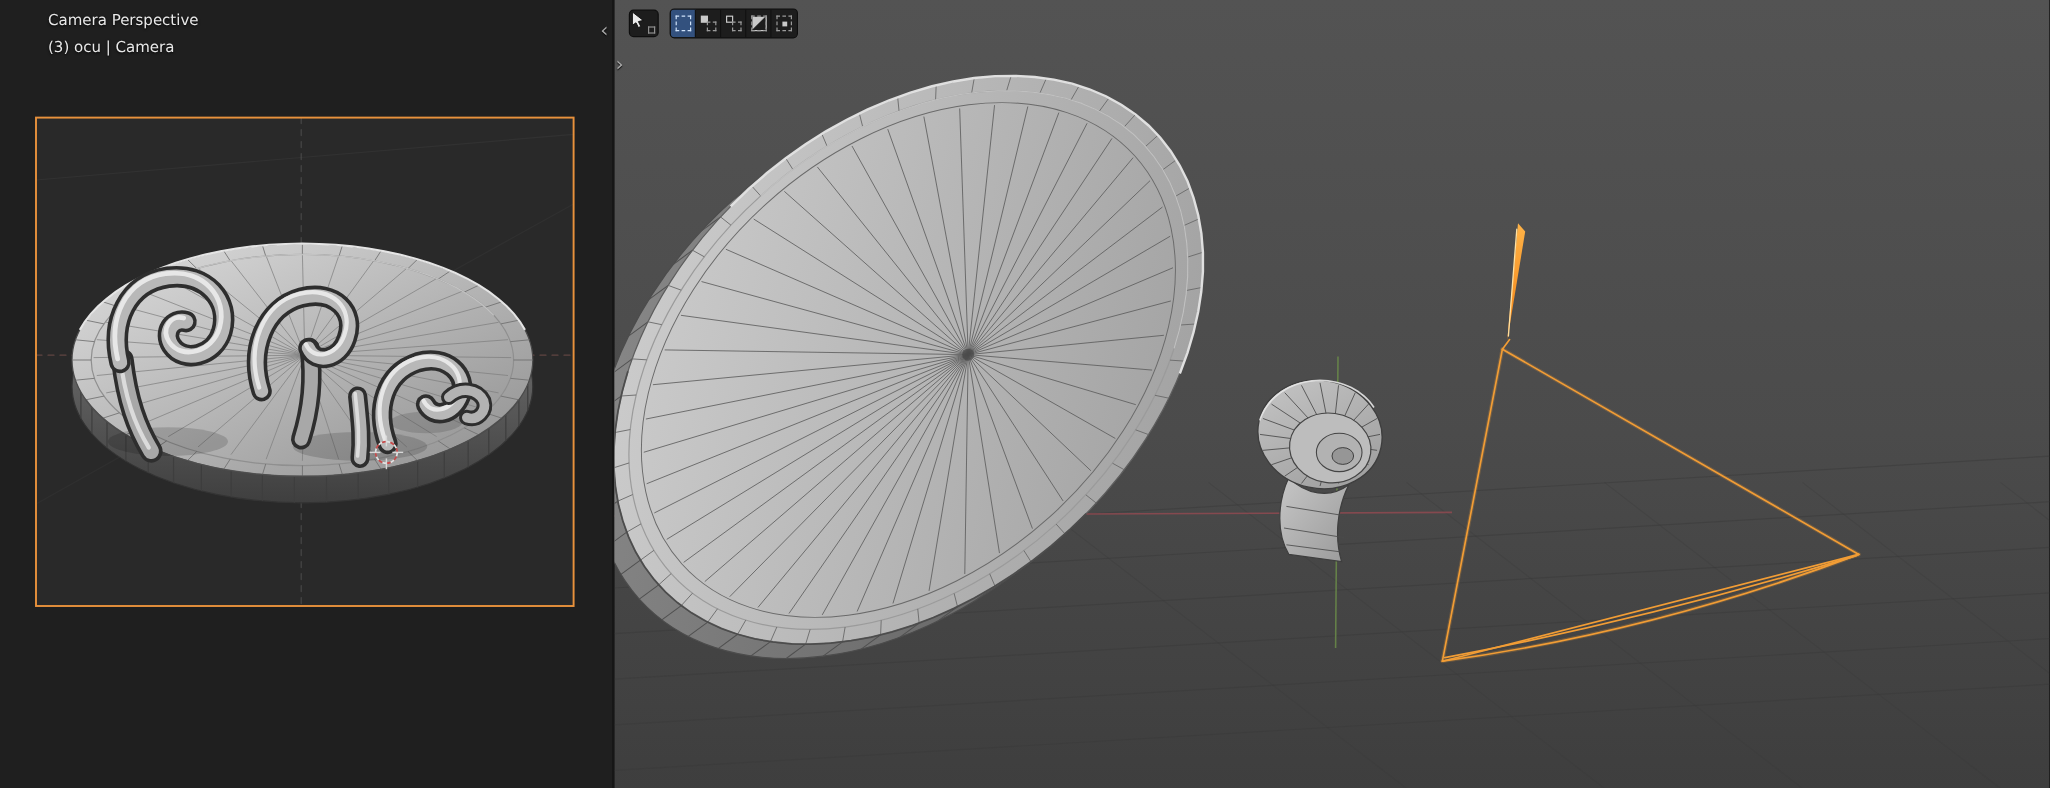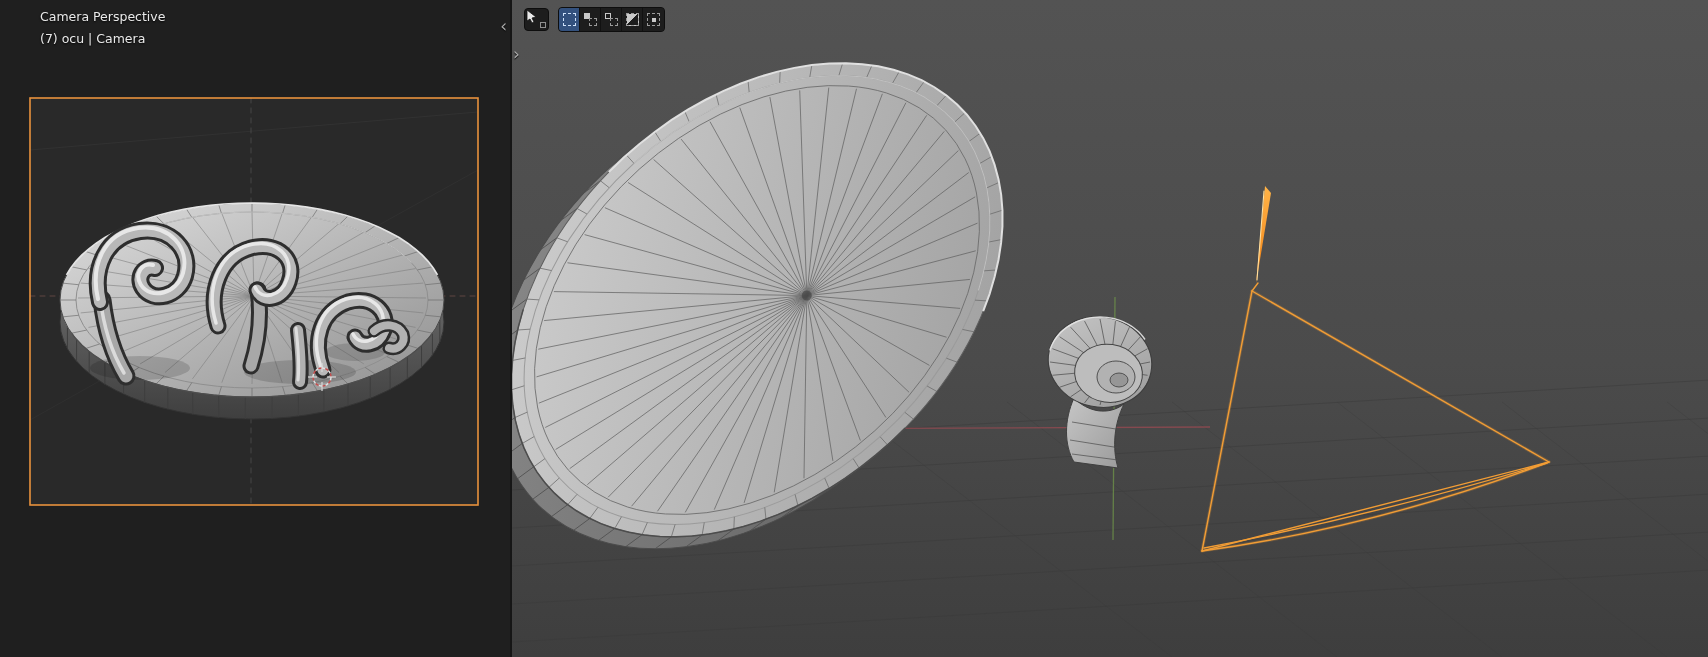--- a/index.html
+++ b/index.html
@@ -39,21 +39,21 @@
   .gl-inv{border:1px dashed #9b9b9b;background:linear-gradient(135deg,#c9c9c9 50%,transparent 50%);}
   .mini-dash{position:absolute;right:2px;bottom:2px;width:6px;height:6px;border:1px dashed #8f8f8f;box-sizing:border-box;}
 </style>
 </head>
 <body>
 
 <div class="screen">
 
   <div class="left-vp">
     <div class="vp-label l1">Camera Perspective</div>
-    <div class="vp-label l2">(7) ocu | Camera</div>
+    <div class="vp-label l2">(3) ocu | Camera</div>
     <span class="chev chev-left">‹</span>
 
     <svg width="510" height="657" viewBox="0 0 510 657">
       <defs>
         <linearGradient id="gCoinFace" x1="0" y1="0" x2="1" y2="1">
           <stop offset="0" stop-color="#dedede"></stop>
             <stop offset="1" stop-color="#8f8f8f"></stop>
         </linearGradient>
         <linearGradient id="gCoinSide" x1="0" y1="0" x2="0" y2="1">
           <stop offset="0" stop-color="#7d7d7d"></stop>

